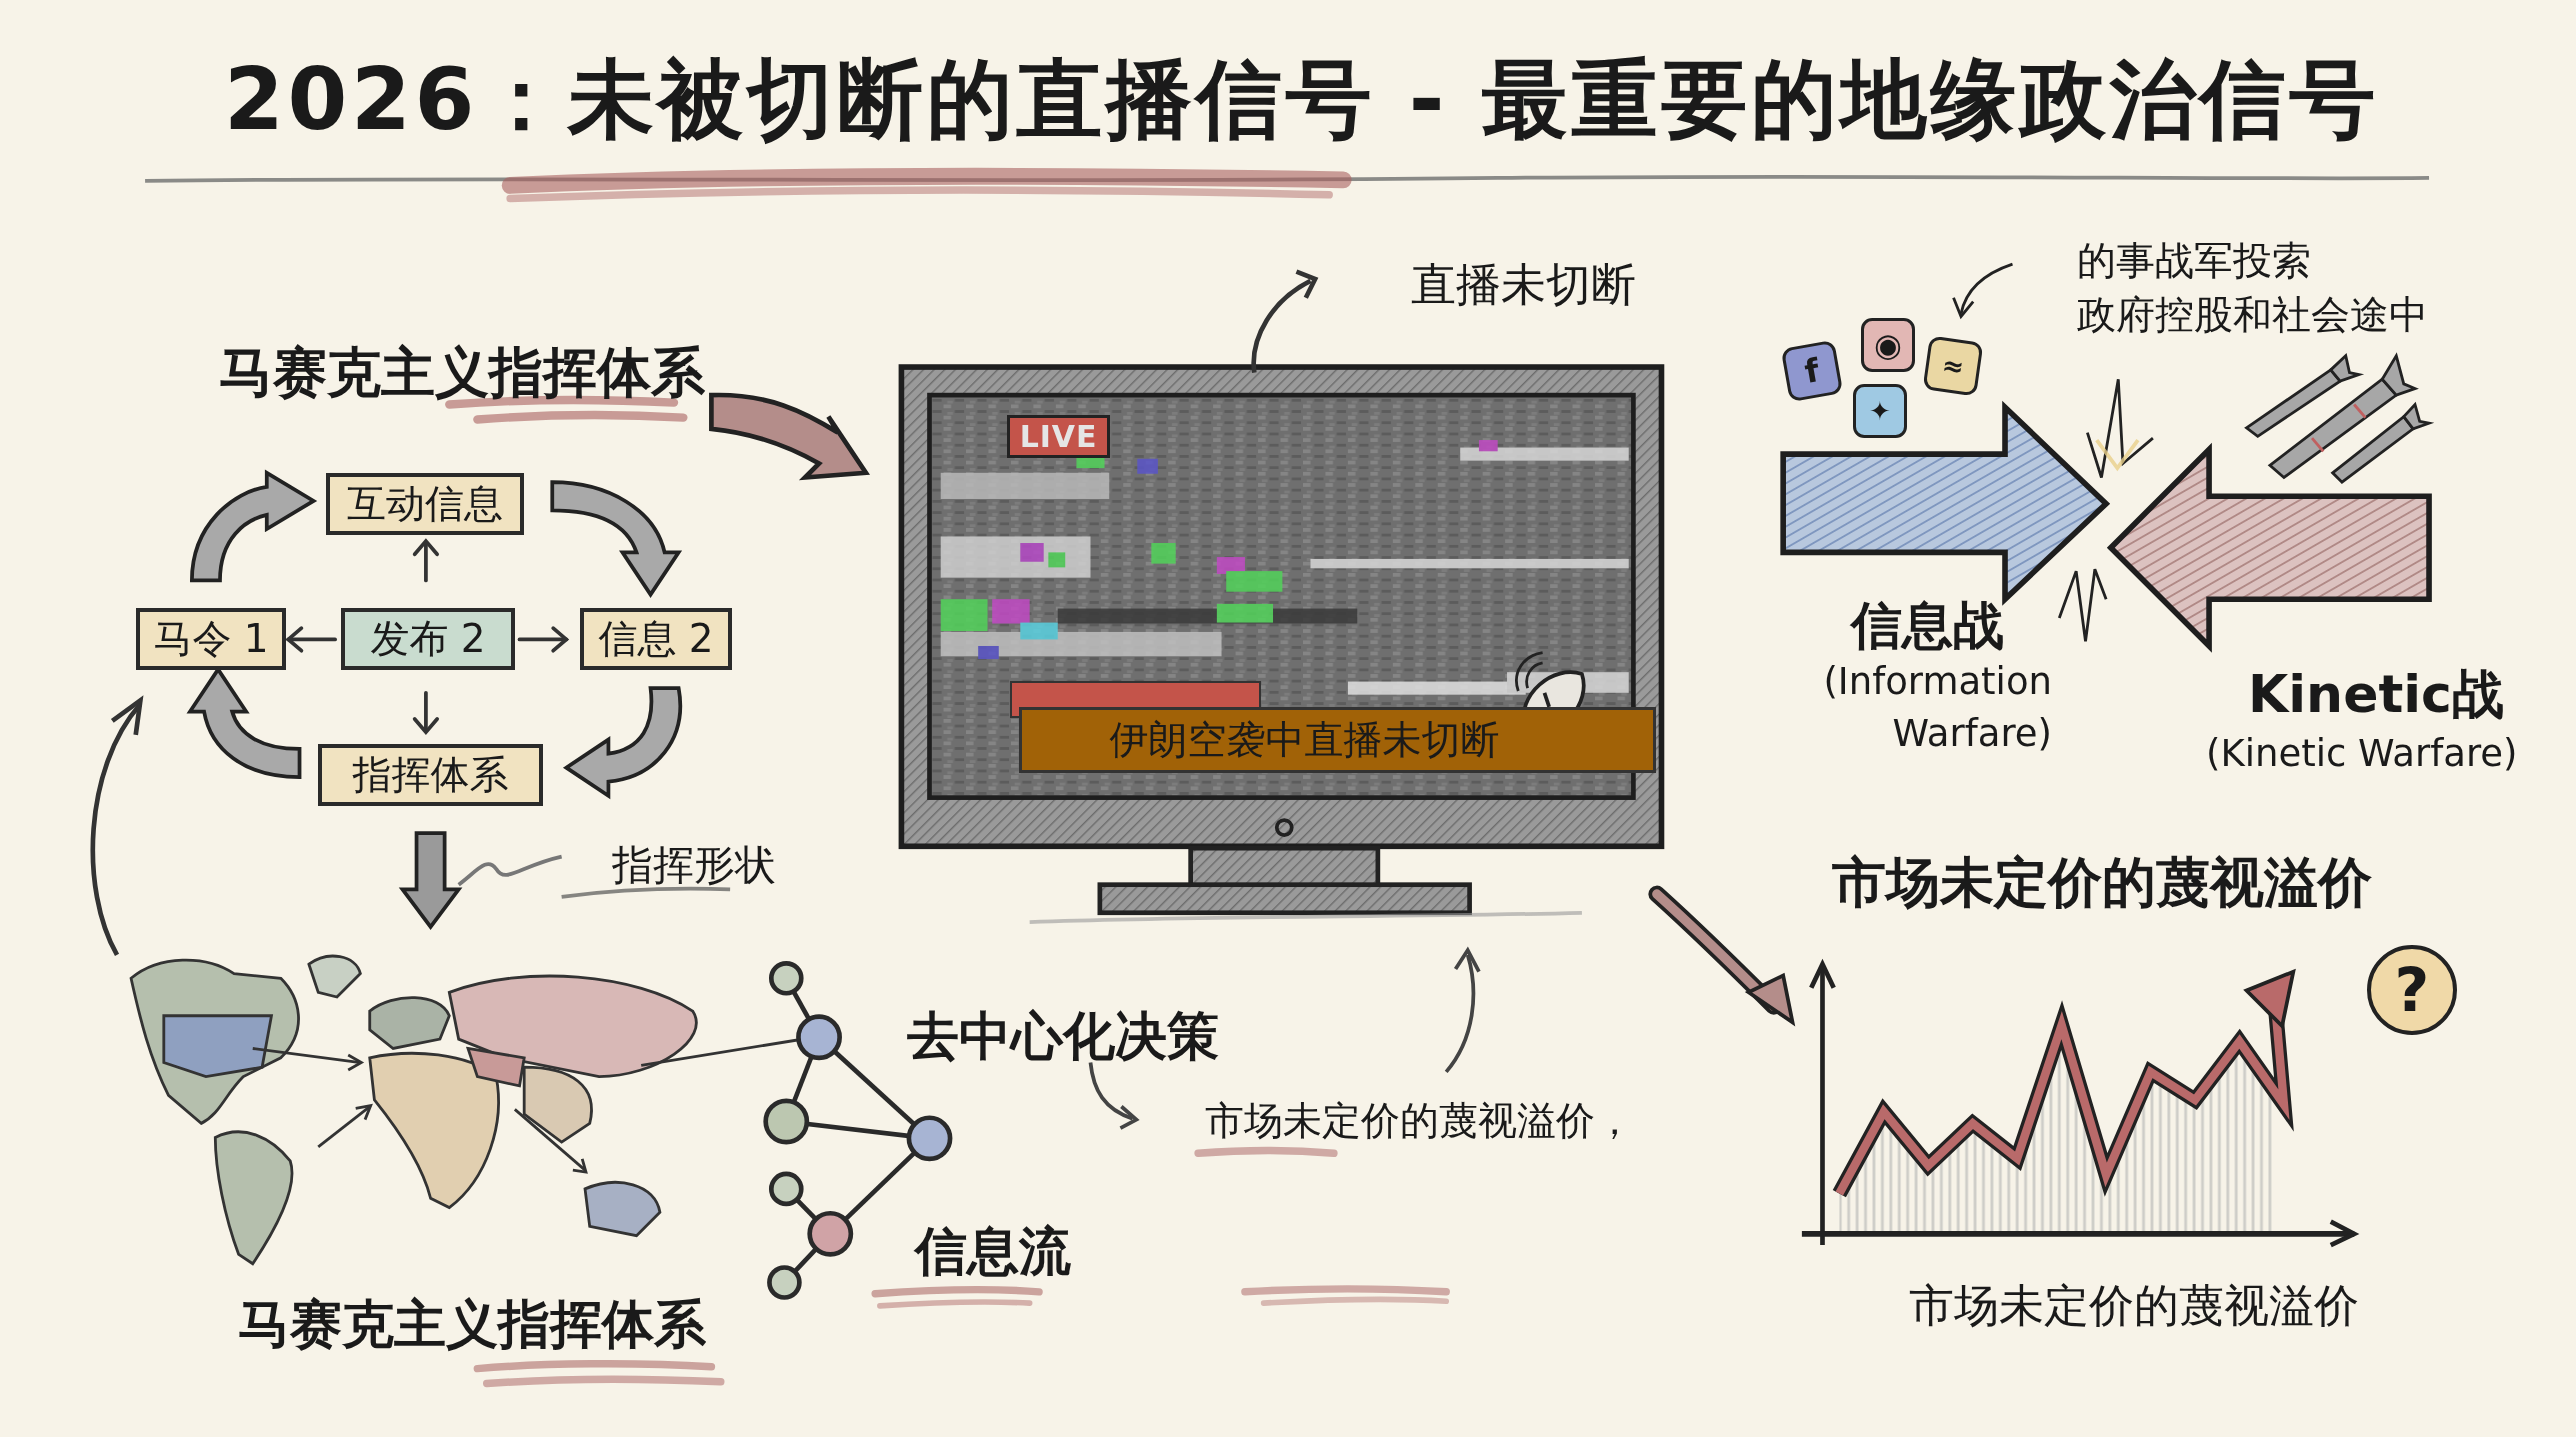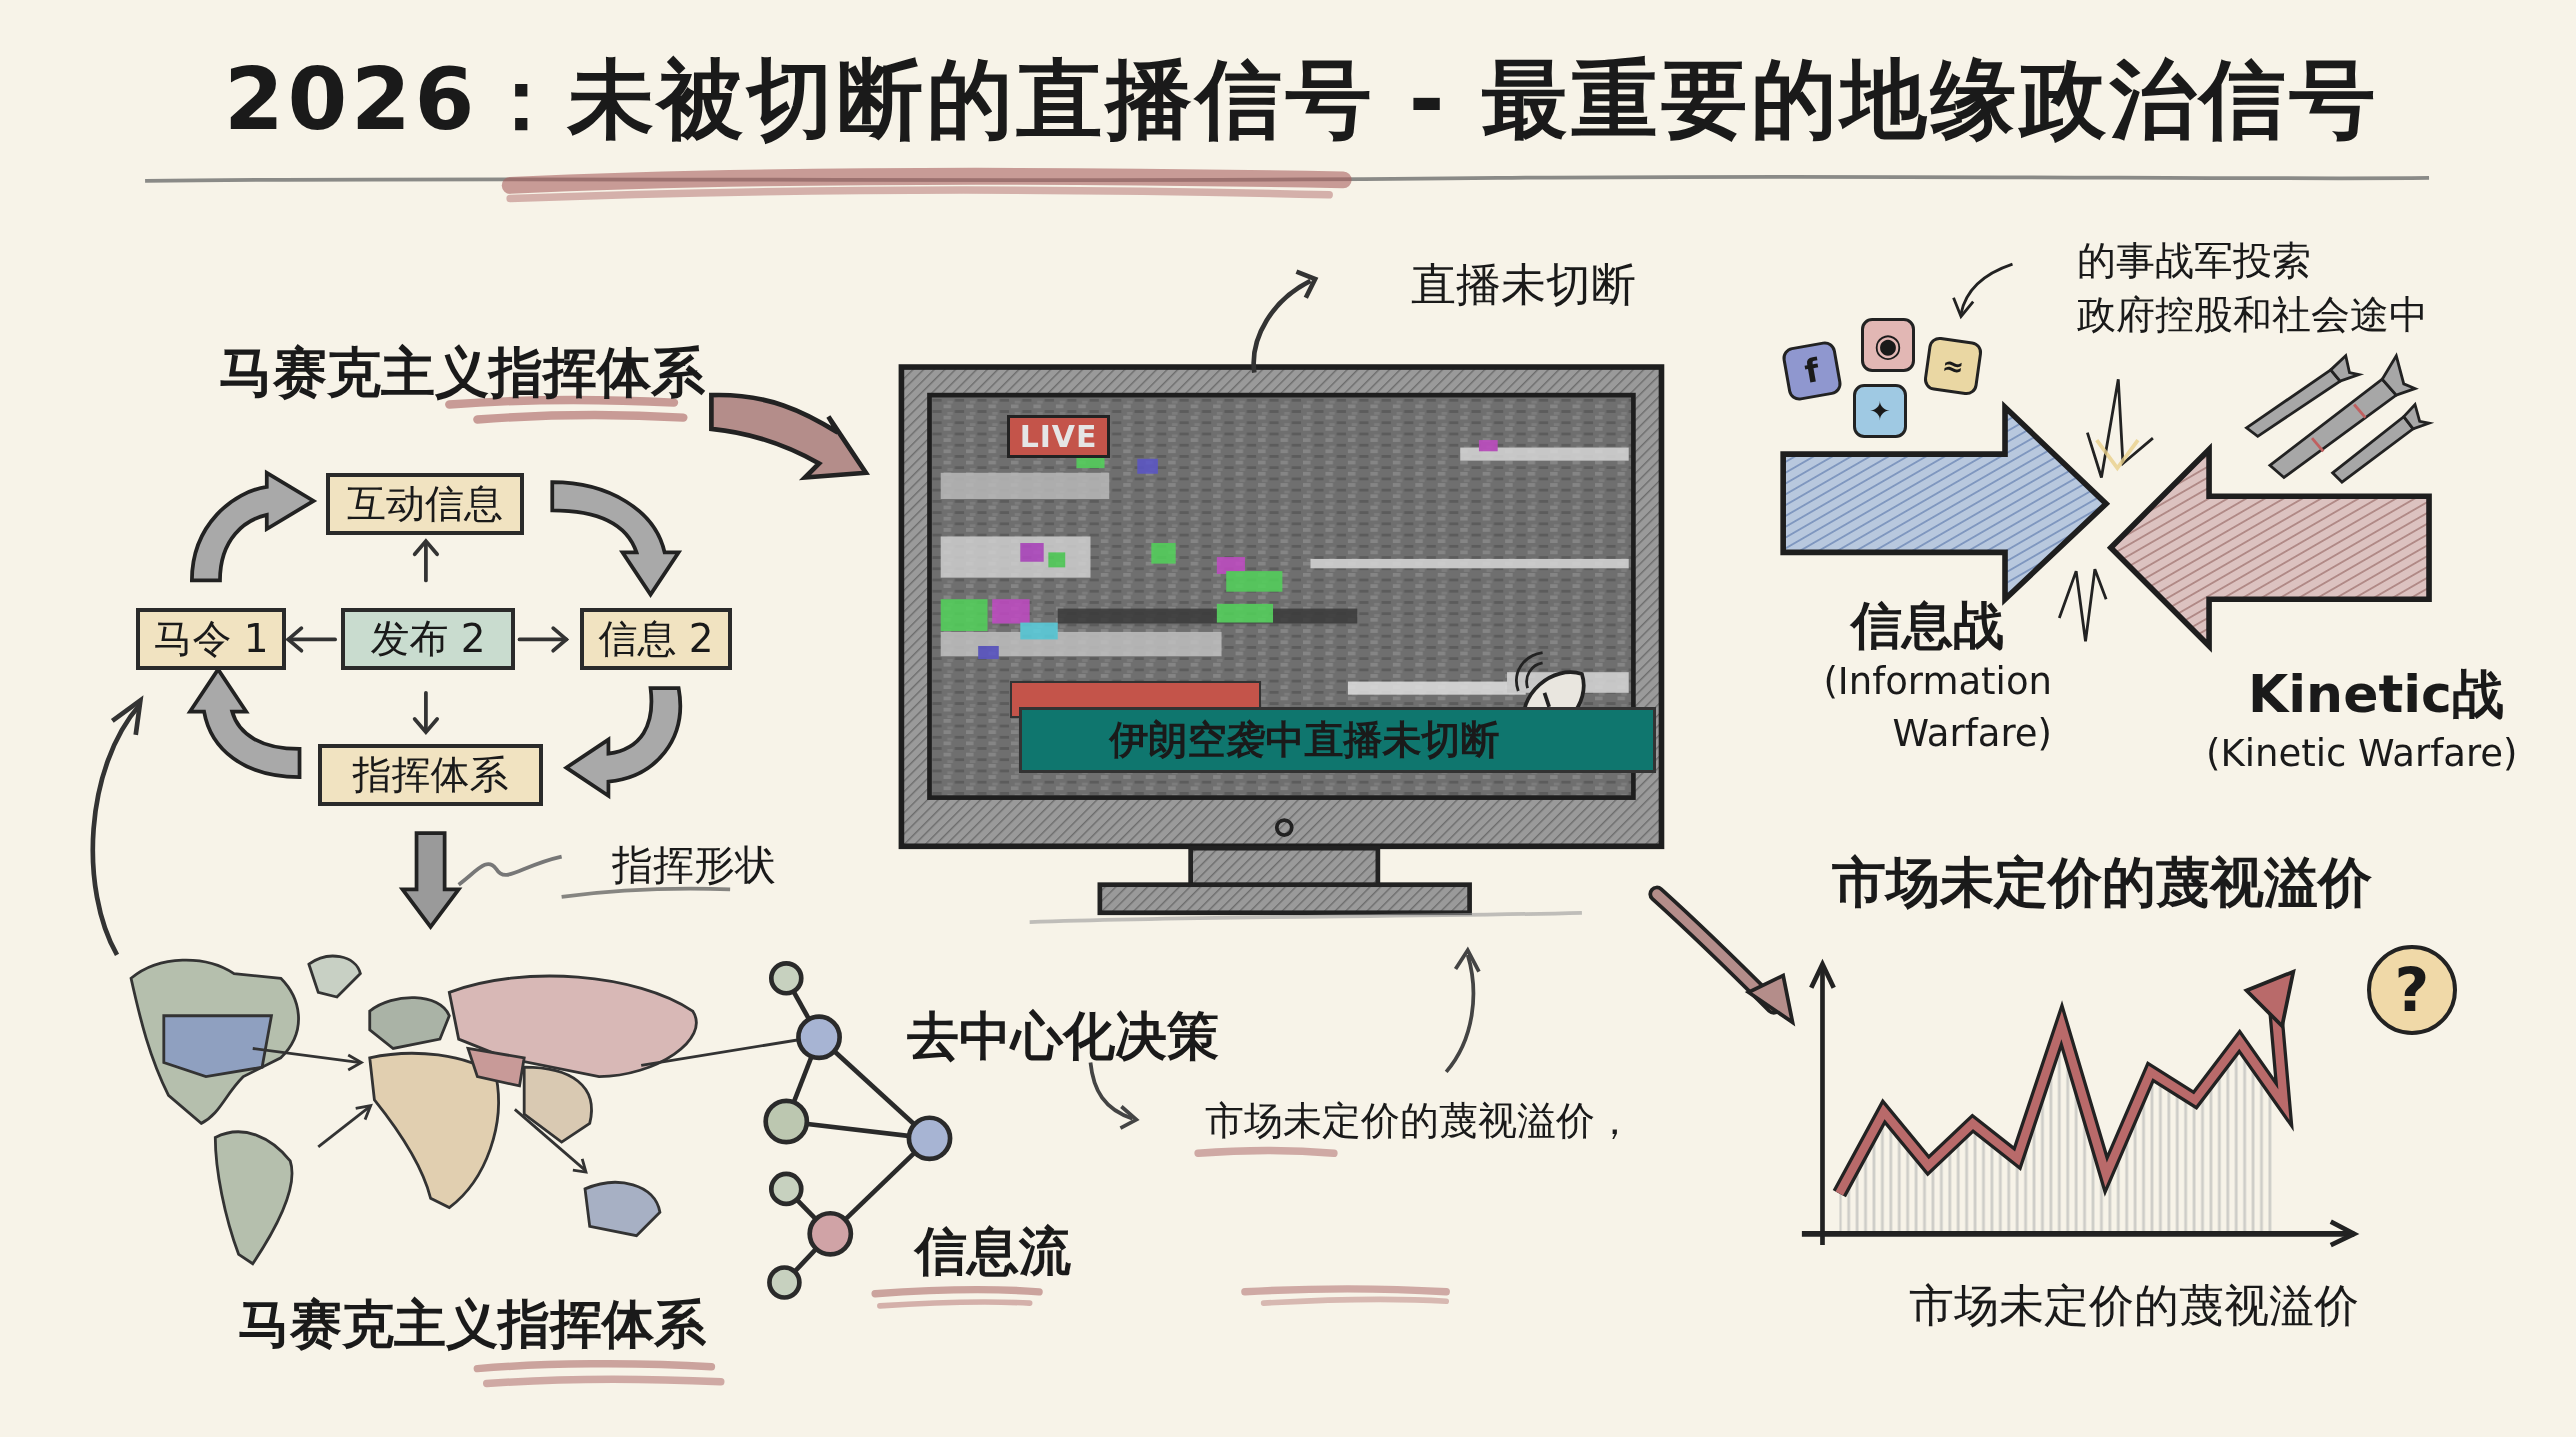--- a/index.html
+++ b/index.html
@@ -26,22 +26,22 @@
   }
   .box.teal { background: #c9dccf; }
   .live {
     left: 961px; top: 415px; width: 103px; height: 43px;
     background: #c4544a; border: 3.7px solid #222; color: #e5e5e5;
     font-size: 30px; font-weight: bold; display: flex; align-items: center; justify-content: center;
     box-sizing: border-box; letter-spacing: 0.9px;
   }
   .ticker {
     left: 973px; top: 707px; width: 637px; height: 66px;
-    background: #0f766e; border: 3.7px solid #333; box-sizing: border-box;
-    font-size: 39px; font-weight: bold; display: flex; align-items: center; justify-content: center;
+    background: #a16207; border: 3.7px solid #333; box-sizing: border-box;
+    font-size: 39px; font-weight: normal; display: flex; align-items: center; justify-content: center;
     padding-right: 66px; white-space: nowrap;
   }
   .ticker-red {
     left: 964px; top: 681px; width: 251px; height: 37px; background: #c4544a; border: 2.8px solid #333; box-sizing: border-box;
   }
   .social {
     position: absolute; width: 54px; height: 54px; border: 3.7px solid #222; border-radius: 11.2px;
     display: flex; align-items: center; justify-content: center; font-weight: bold; font-size: 32px;
     box-sizing: border-box;
   }

